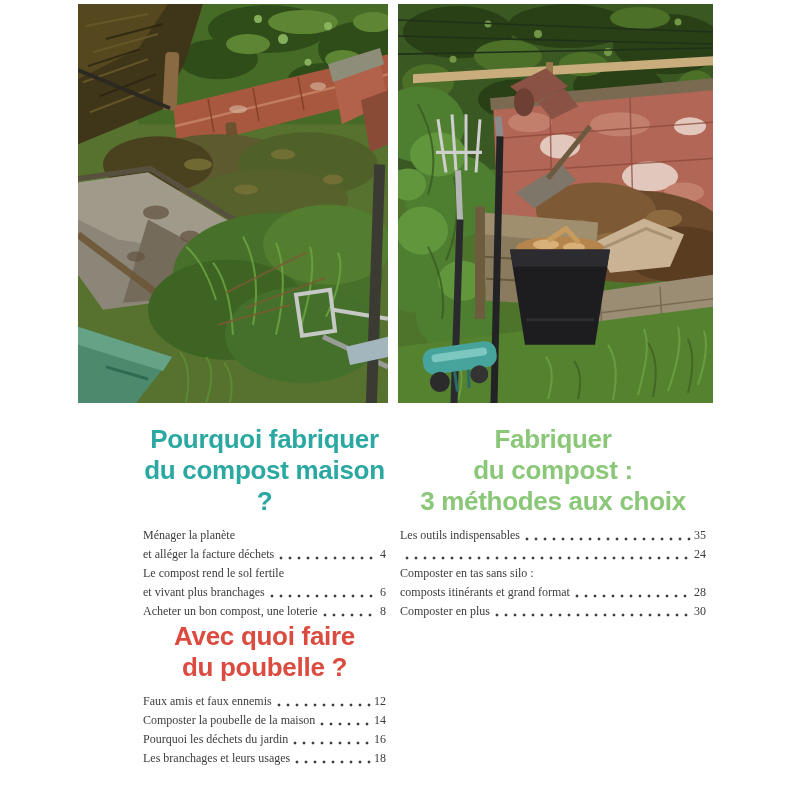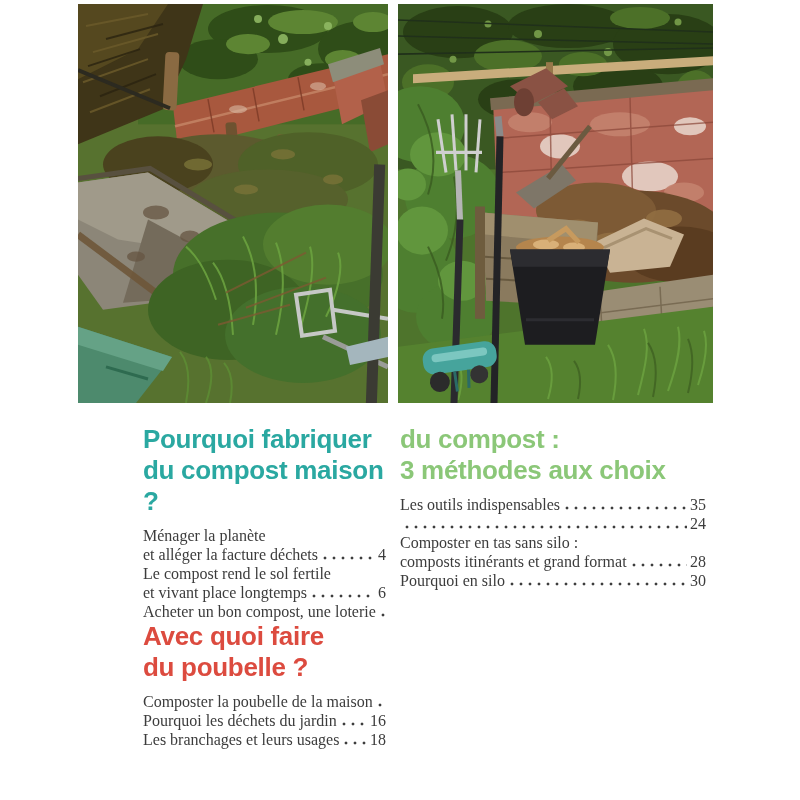--- a/index.html
+++ b/index.html
@@ -11,28 +11,28 @@
   .photo svg{display:block;width:100%;height:100%;}
   .photo-left{left:78px;width:310px;}
   .photo-right{left:398px;width:315px;}
 
   .col{position:absolute;top:424px;}
   .col-left{left:143px;width:243px;}
   .col-right{left:400px;width:306px;}
 
   .h{margin:0;font-family:"Liberation Sans", sans-serif;font-weight:700;
      font-size:26px;line-height:31px;letter-spacing:-0.3px;}
-  .h .hl{display:block;}
+  .h .hl{display:block;text-align:center;}
   .h-teal{color:#2aa8a1;}
   .h-red{color:#dc4b3f;}
   .h-green{color:#8bc778;}
 
   .toc{margin-top:9px;}
   .toc-row{display:flex;align-items:baseline;height:19px;line-height:19px;
-           font-size:16px;overflow:hidden;}
+           font-size:12px;overflow:hidden;}
   .lab{white-space:nowrap;}
   .leader{flex:1 1 auto;min-width:10px;align-self:flex-end;height:6px;margin:0 3px 3px 3px;
           background-image:radial-gradient(circle at 4px 3px, #3d3d3d 1.25px, transparent 1.7px);
           background-size:9px 6px;background-repeat:repeat-x;}
   .pg{white-space:nowrap;}
 </style>
 </head>
 <body>
 
 <div class="photo photo-left">
@@ -331,56 +331,62 @@
     </div>
     <div class="toc-row">
       <span class="lab">et alléger la facture déchets</span>
       <span class="leader"></span>
       <span class="pg">4</span>
     </div>
     <div class="toc-row">
       <span class="lab">Le compost rend le sol fertile</span>
     </div>
     <div class="toc-row">
-      <span class="lab">et vivant place longtemps</span>
+      <span class="lab">et vivant plus branchages</span>
       <span class="leader"></span>
       <span class="pg">6</span>
     </div>
     <div class="toc-row">
       <span class="lab">Acheter un bon compost, une loterie</span>
       <span class="leader"></span>
       <span class="pg">8</span>
     </div>
   </div>
 
   <h2 class="h h-red">
     <span class="hl">Avec quoi faire</span>
     <span class="hl">du poubelle ?</span>
   </h2>
   <div class="toc">
     <div class="toc-row">
+      <span class="lab">Faux amis et faux ennemis</span>
+      <span class="leader"></span>
+      <span class="pg">12</span>
+    </div>
+    <div class="toc-row">
       <span class="lab">Composter la poubelle de la maison</span>
       <span class="leader"></span>
       <span class="pg">14</span>
     </div>
     <div class="toc-row">
       <span class="lab">Pourquoi les déchets du jardin</span>
       <span class="leader"></span>
       <span class="pg">16</span>
     </div>
     <div class="toc-row">
       <span class="lab">Les branchages et leurs usages</span>
       <span class="leader"></span>
       <span class="pg">18</span>
     </div>
   </div>
 </div>
 
 <div class="col col-right">
   <h2 class="h h-green">
+    <span class="hl">Fabriquer</span>
     <span class="hl">du compost :</span>
     <span class="hl">3 méthodes aux choix</span>
   </h2>
   <div class="toc">
     <div class="toc-row">
       <span class="lab">Les outils indispensables</span>
       <span class="leader"></span>
       <span class="pg">35</span>
     </div>
     <div class="toc-row">
@@ -389,18 +395,18 @@
     </div>
     <div class="toc-row">
       <span class="lab">Composter en tas sans silo :</span>
     </div>
     <div class="toc-row">
       <span class="lab">composts itinérants et grand format</span>
       <span class="leader"></span>
       <span class="pg">28</span>
     </div>
     <div class="toc-row">
-      <span class="lab">Pourquoi en silo</span>
+      <span class="lab">Composter en plus</span>
       <span class="leader"></span>
       <span class="pg">30</span>
     </div>
   </div>
 </div>
 
 </body></html>

